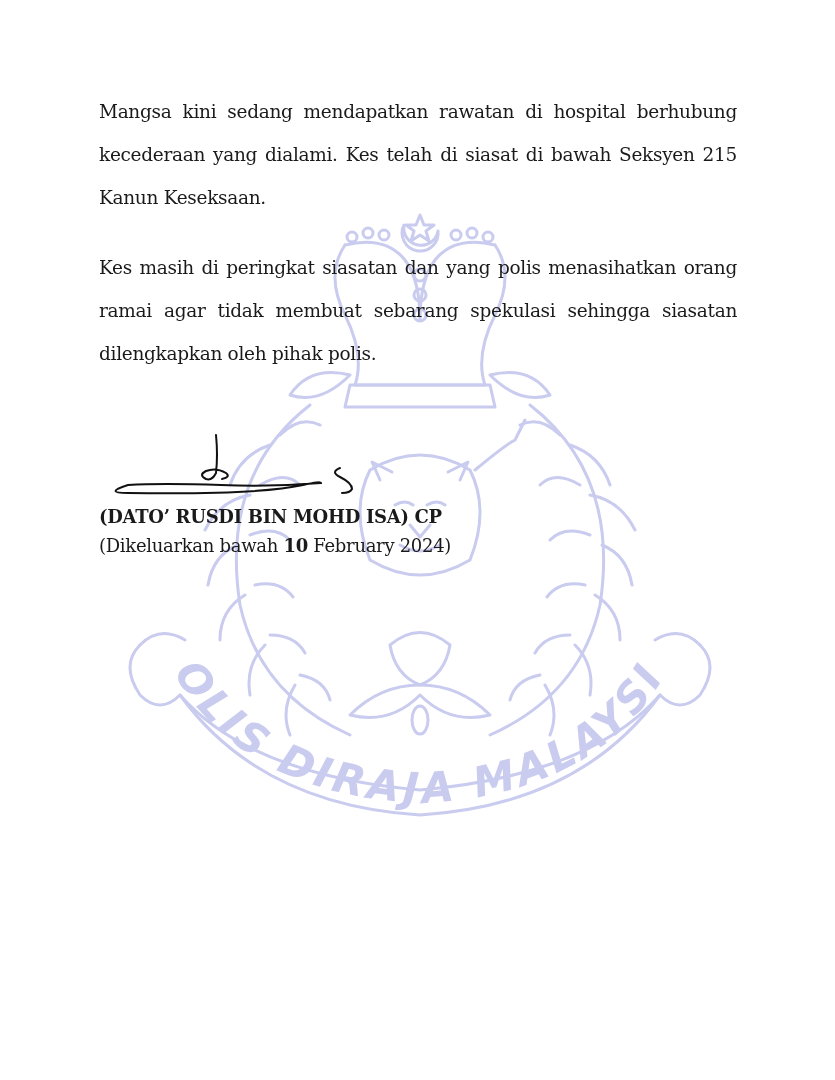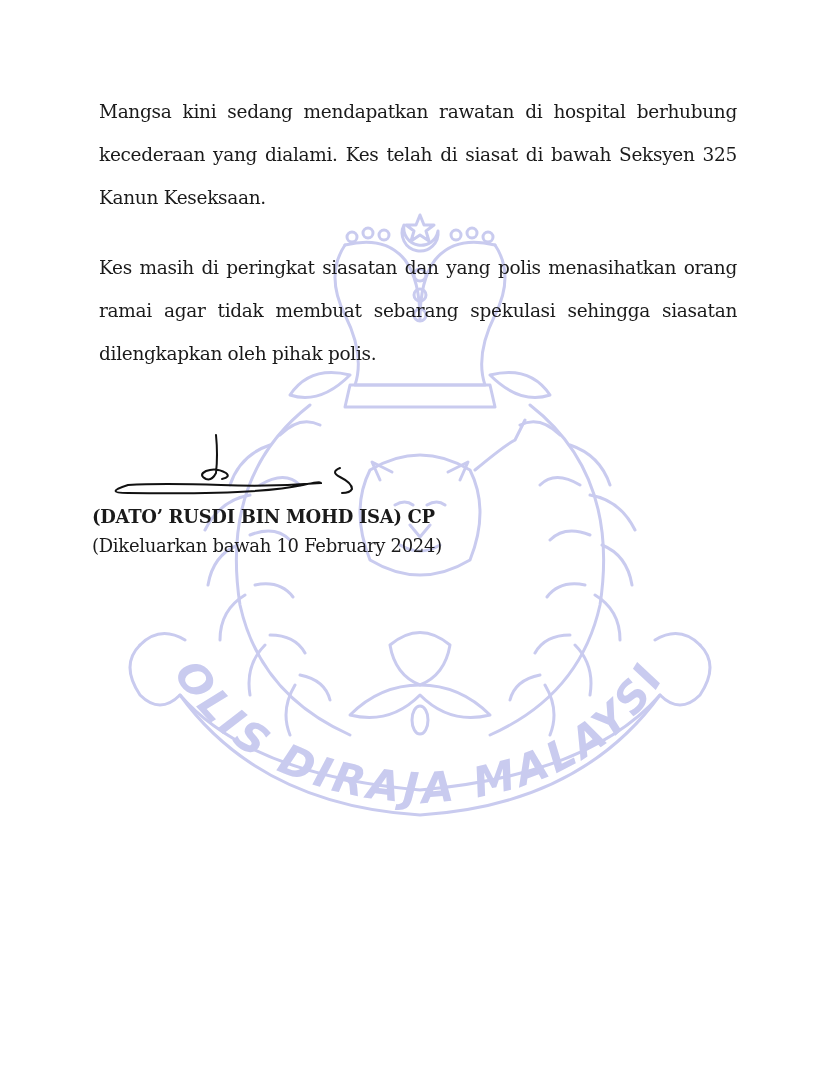--- a/index.html
+++ b/index.html
@@ -9,23 +9,23 @@
     }
     .watermark { position: absolute; left: 120px; top: 205px; width: 600px; height: 620px; }
     .page-text { position: absolute; left: 99px; width: 638px; }
     .para {
       font-size: 18.5px; line-height: 43px; text-align: justify;
       letter-spacing: -0.3px; margin: 0;
     }
     .para1 { top: 90px; }
     .para2 { top: 246px; }
     .signature { position: absolute; left: 108px; top: 430px; width: 270px; height: 70px; }
-    .signoff { position: absolute; left: 92px; top: 502px; font-size: 18px; line-height: 29px; letter-spacing: -0.3px; }
+    .signoff { position: absolute; left: 99px; top: 502px; font-size: 18px; line-height: 29px; letter-spacing: -0.3px; }
     .signoff .name { font-weight: bold; }
-    .signoff b { font-weight: normal; }
+    .signoff b { font-weight: bold; }
   </style>
 </head>
 <body>
 
 <svg class="watermark" viewBox="0 0 600 620">
   <g fill="none" stroke="#c9cbef" stroke-width="3" stroke-linecap="round" stroke-linejoin="round">
 
     <path d="M284 20 a18 18 0 1 0 34 6 a14 14 0 1 1 -34 -6z"></path>
     <path d="M300 10 l4 10 l10 0 l-8 6 l3 10 l-9 -6 l-9 6 l3 -10 l-8 -6 l10 0z"></path>
 
@@ -67,21 +67,21 @@
     <path d="M20 440 q20 -20 45 -5 M580 440 q-20 -20 -45 -5"></path>
   </g>
   <text fill="#c9cbef" font-family="DejaVu Sans, sans-serif" font-weight="bold" font-size="42" font-style="italic" letter-spacing="4">
     <textPath href="#ribbonPath" startOffset="50%" text-anchor="middle">POLIS DIRAJA MALAYSIA</textPath>
   </text>
   <defs>
     <path id="ribbonPath" d="M55 470 q70 120 245 128 q175 -8 245 -128"></path>
   </defs>
 </svg>
 
-<div class="page-text para para1">Mangsa kini sedang mendapatkan rawatan di hospital berhubung kecederaan yang dialami. Kes telah di siasat di bawah Seksyen 325 Kanun Keseksaan.</div>
+<div class="page-text para para1">Mangsa kini sedang mendapatkan rawatan di hospital berhubung kecederaan yang dialami. Kes telah di siasat di bawah Seksyen 215 Kanun Keseksaan.</div>
 <div class="page-text para para2">Kes masih di peringkat siasatan dan yang polis menasihatkan orang ramai agar tidak membuat sebarang spekulasi sehingga siasatan dilengkapkan oleh pihak polis.</div>
 
 <svg class="signature" viewBox="0 0 270 70">
   <g fill="none" stroke="#111" stroke-width="2" stroke-linecap="round">
     <path d="M108 5 q2 20 0 38 q-4 8 -10 6 q-8 -4 0 -8 q10 -4 20 2 q5 4 -4 6"></path>
     <path d="M20 55 q-25 8 0 8 q130 2 175 -8 q18 -4 18 -2 q-50 4 -100 2 q-60 -2 -93 0"></path>
     <path d="M232 38 q-10 4 0 9 q12 6 12 12 q-2 4 -10 4"></path>
   </g>
 </svg>
 

